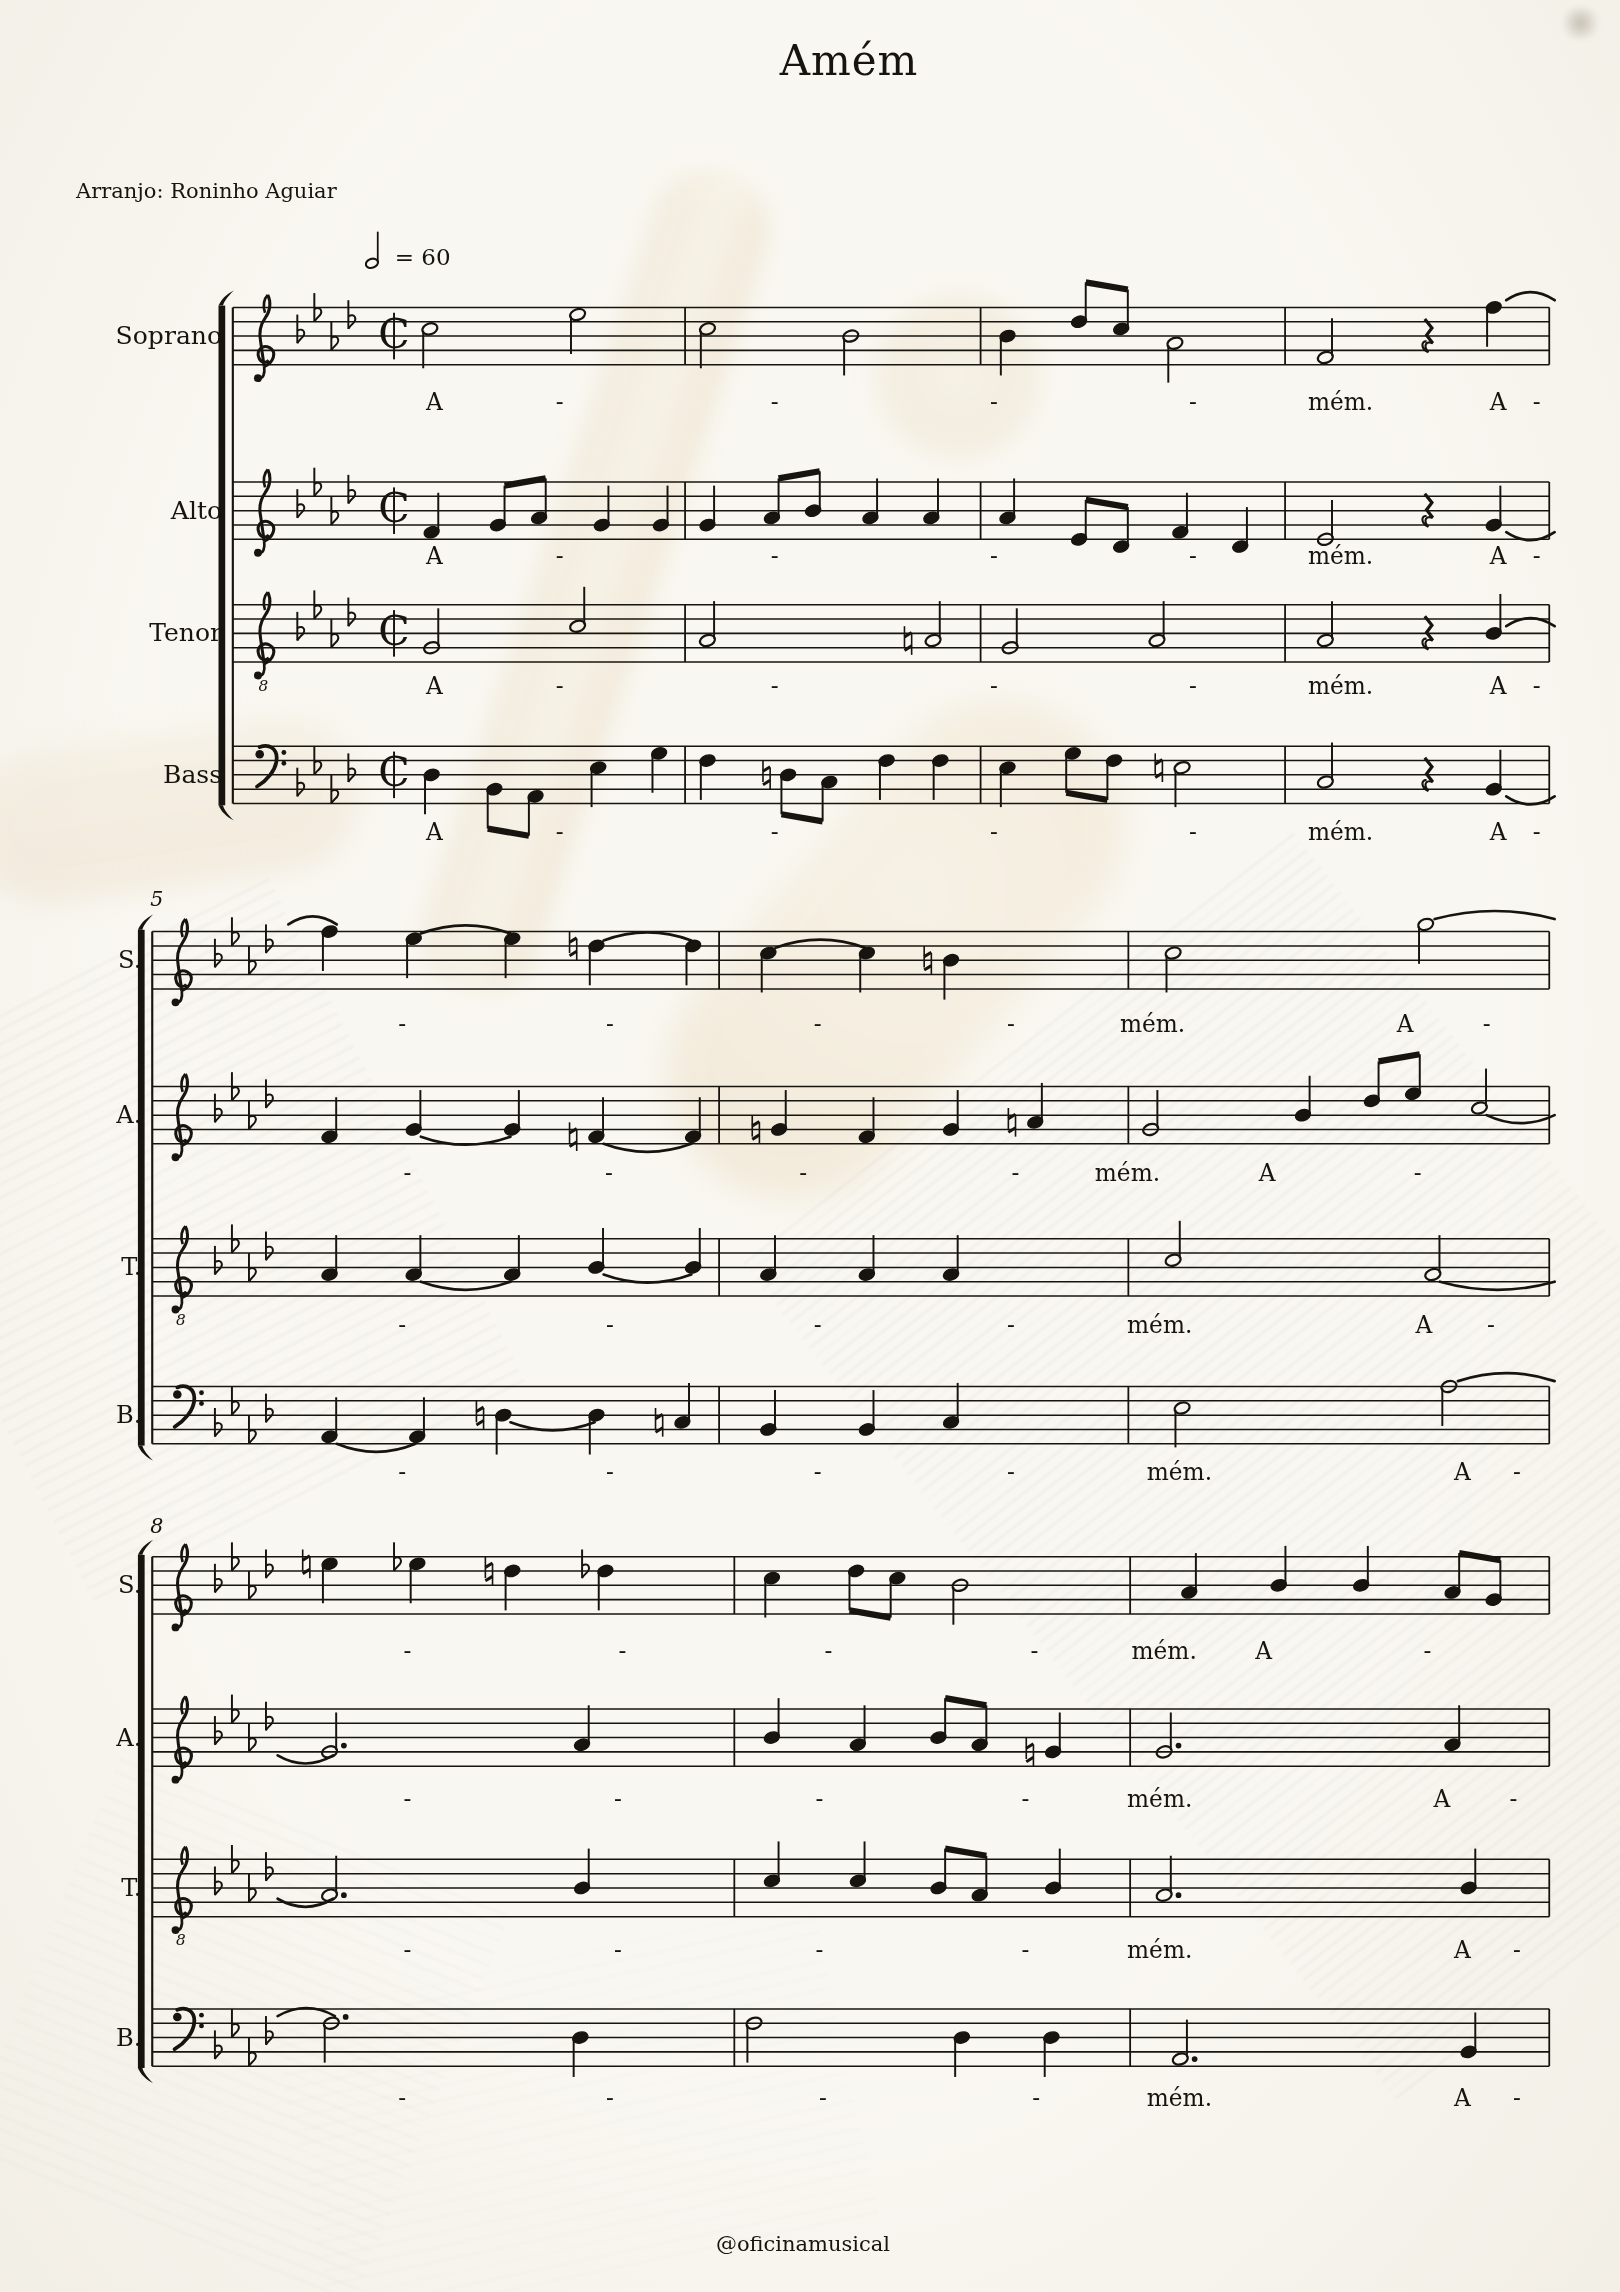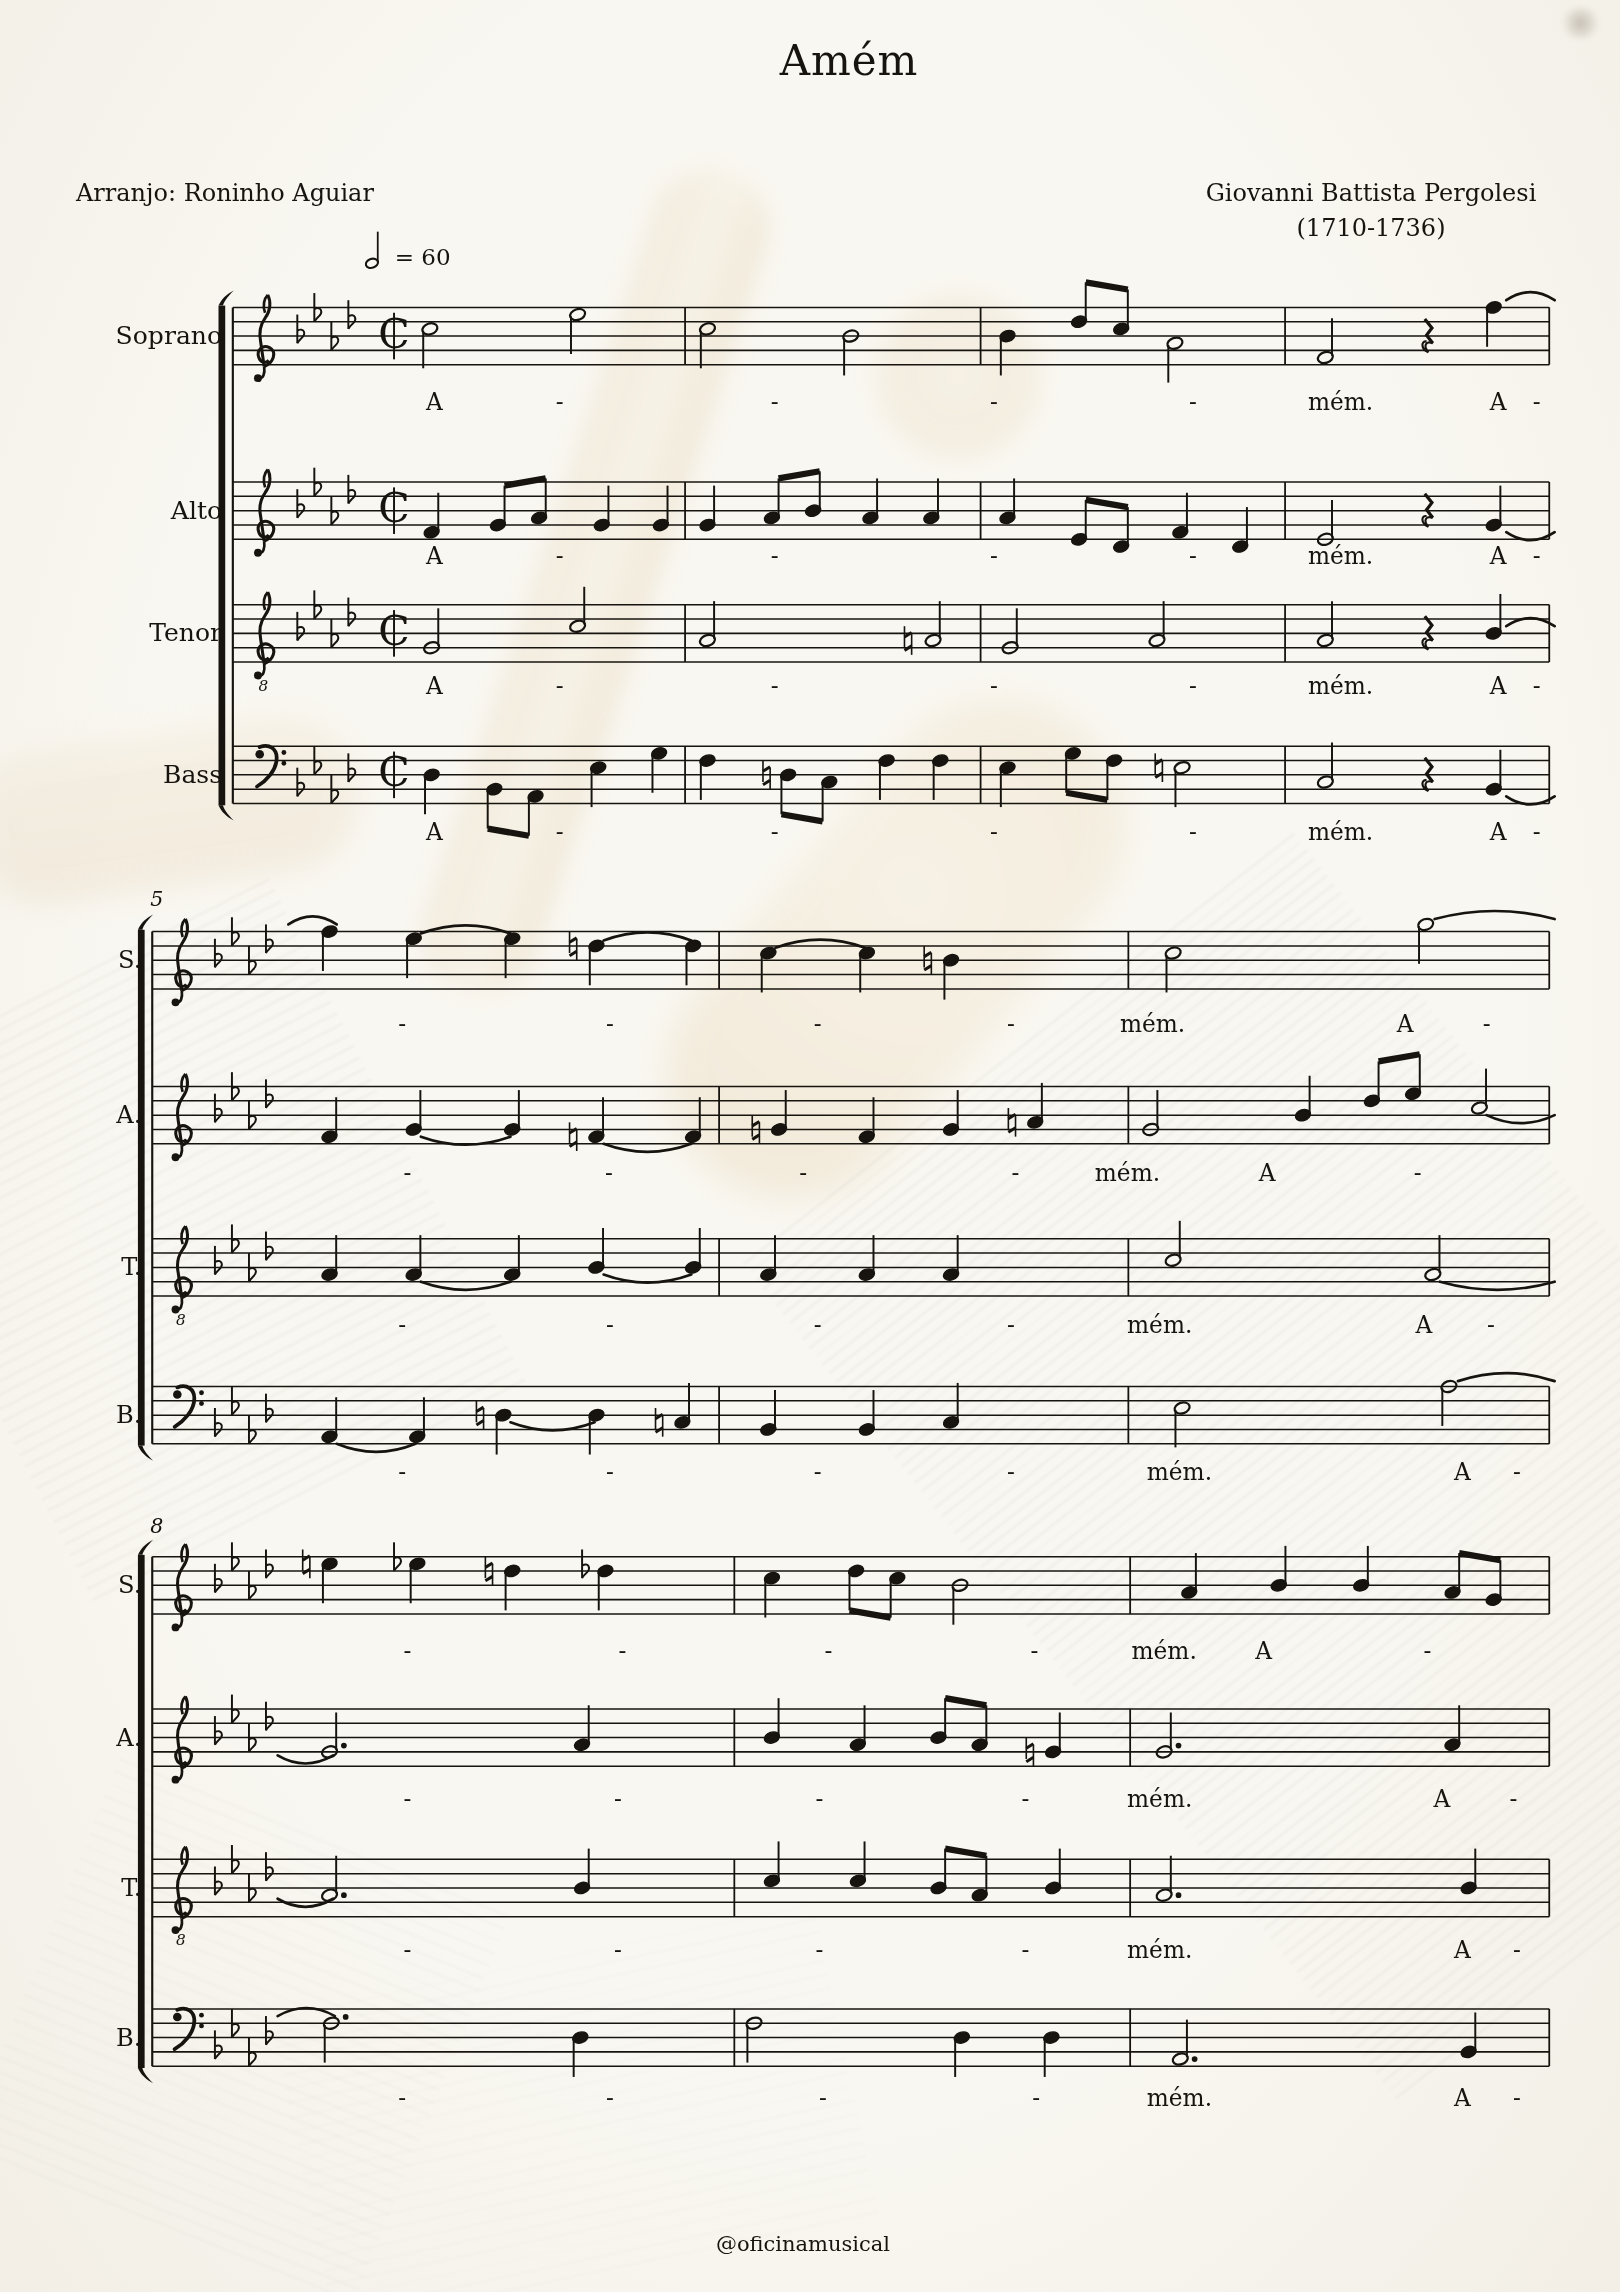--- a/index.html
+++ b/index.html
@@ -22,21 +22,21 @@
      background:repeating-linear-gradient(0deg, rgba(120,115,105,.35) 0 1.8px, transparent 1.8px 13.4px);opacity:.13;filter:blur(0.9px);}
   .bg-score4{left:296px;top:1952px;width:555px;height:322px;transform:rotate(-12deg);
      background:repeating-linear-gradient(0deg, rgba(120,115,105,.3) 0 1.8px, transparent 1.8px 14.3px);opacity:.10;filter:blur(0.9px);}
   .bg-smudge{left:1558px;top:7.2px;width:45px;height:32px;border-radius:50%;
      background:radial-gradient(circle,rgba(90,75,55,.55),transparent 70%);opacity:.6;filter:blur(2.7px);}
   .bg-vign{left:0;top:0;width:1620px;height:2293px;
      background:radial-gradient(ellipse at 50% 45%, transparent 60%, rgba(210,200,180,.18));}
   #score-svg{position:absolute;left:0;top:0;z-index:2;}
   .txt{position:absolute;z-index:3;white-space:nowrap;}
   .title{left:833px;top:36px;transform:translateX(-50%);font-size:42px;letter-spacing:0.9px;margin-left:16px;}
-  .arranger{left:76px;top:179px;font-size:24px;}
+  .arranger{left:76px;top:179px;font-size:21px;}
   .composerblock{left:1191px;top:176px;width:360px;text-align:center;font-size:24px;line-height:35px;}
   .tempo{left:363px;top:229px;display:flex;align-items:flex-end;gap:12px;font-size:23px;}
   .footer{left:803px;top:2232px;transform:translateX(-50%);font-size:21px;}
 </style>
 </head>
 <body>
 
 <div class="page">
   <div class="bg bg-recorder1"></div>
   <div class="bg bg-recorder2"></div>
@@ -1250,24 +1250,20 @@
             <text x="1633" y="2352" font-size="26" font-family="DejaVu Serif, serif" fill="#17140f" text-anchor="middle">A</text>
             <text x="1694" y="2352" font-size="26" font-family="DejaVu Serif, serif" fill="#17140f" text-anchor="middle">-</text>
           </g>
           <text x="158" y="2284" font-size="27" font-family="DejaVu Serif, serif" fill="#17140f" text-anchor="end">B.</text>
         </g>
       </g>
     </svg>
 
   <div class="txt title">Amém</div>
   <div class="txt arranger">Arranjo: Roninho Aguiar</div>
-  <div class="txt composerblock">
-    <div>Giovanni Battista Pergolesi</div>
-    <div>(1710-1736)</div>
-  </div>
   <div class="txt tempo">
     <svg width="19.7" height="41" viewBox="0 0 22 46">
       <line x1="16.5" y1="3" x2="16.5" y2="37" stroke="#17140f" stroke-width="2"></line>
       <ellipse cx="10" cy="38.5" rx="7" ry="5" transform="rotate(-18 10 38.5)" fill="none" stroke="#17140f" stroke-width="2.4"></ellipse>
     </svg>
     <span>= 60</span>
   </div>
   <div class="txt footer">@oficinamusical</div>
 </div>
 

